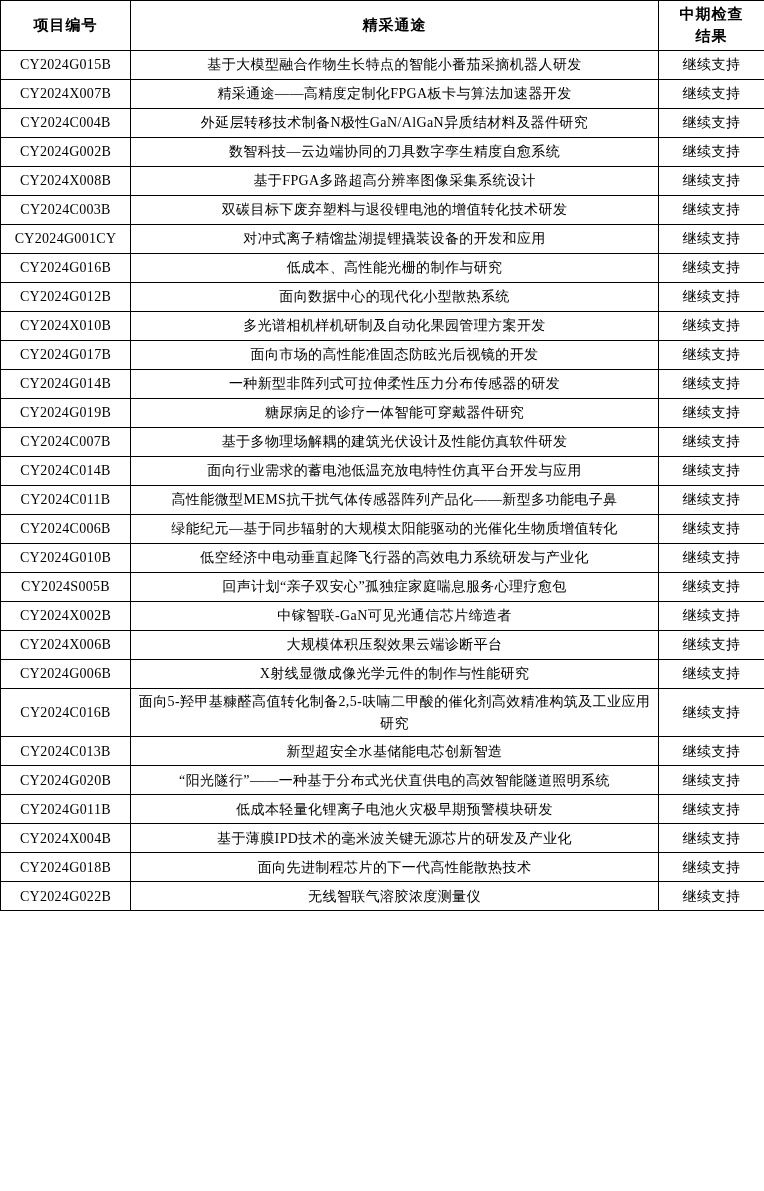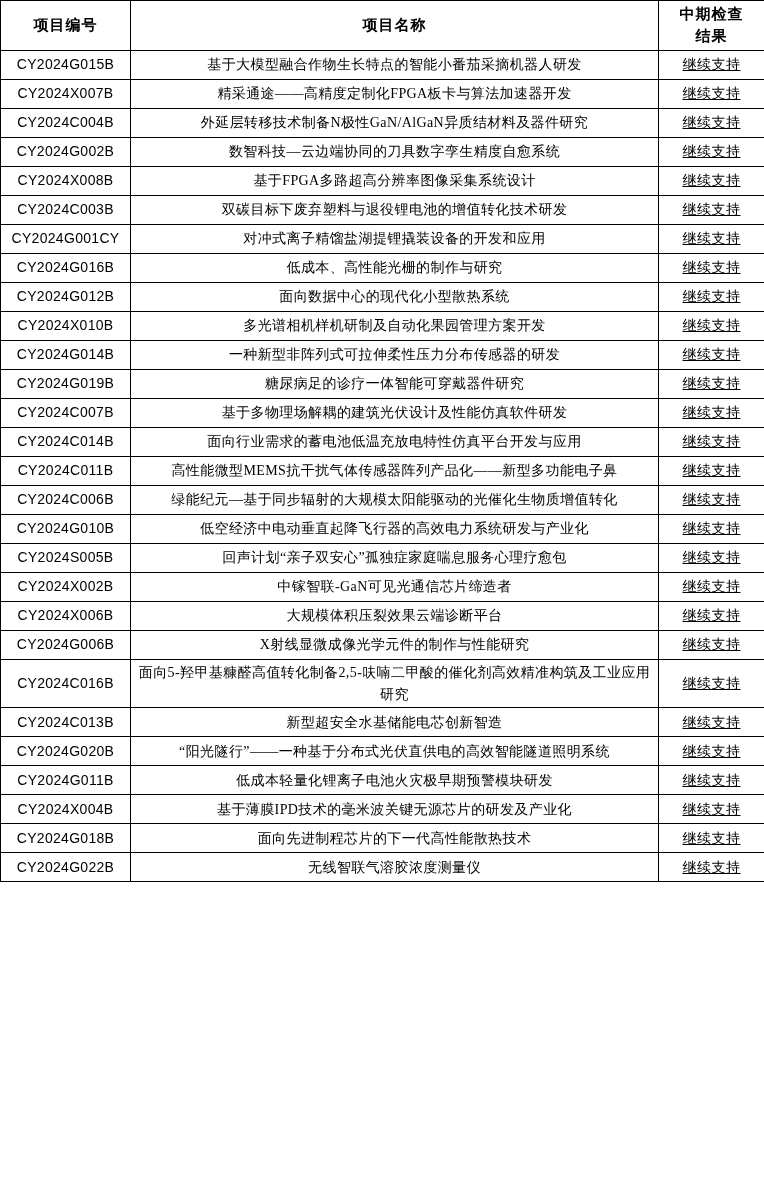--- a/index.html
+++ b/index.html
@@ -47,48 +47,47 @@
     text-align: center;
   }
   table.project-table td {
     height: 29px;
     font-size: 14px;
     line-height: 1.55;
   }
   td.id-cell {
     font-size: 15px;
     letter-spacing: 0.3px;
-    font-family: Liberation Sans, sans-serif;
+    font-family: Liberation Serif, serif;
     margin-top: 37px;
   }
   td.name-cell {
     padding: 2px 8px;
     letter-spacing: 0.4px;
   }
   td.res-cell {
     letter-spacing: 0.5px;
-    text-decoration: underline;
   }
   
   table.project-table { border: 1px solid #000000; }
 </style>
 </head>
 <body>
 
 <div class="page">
   <table class="project-table">
     <colgroup>
       <col class="c-id">
       <col class="c-name">
       <col class="c-res">
     </colgroup>
     <thead>
       <tr>
         <th>项目编号</th>
-        <th>项目名称</th>
+        <th>精采通途</th>
         <th>
           <span class="wrap-narrow">中期检查结果</span>
         </th>
       </tr>
     </thead>
     <tbody id="table-body">
         <tr>
           <td class="id-cell">CY2024G015B</td>
           <td class="name-cell">基于大模型融合作物生长特点的智能小番茄采摘机器人研发</td>
           <td class="res-cell">继续支持</td>
@@ -132,20 +131,25 @@
           <td class="id-cell">CY2024G012B</td>
           <td class="name-cell">面向数据中心的现代化小型散热系统</td>
           <td class="res-cell">继续支持</td>
         </tr>
         <tr>
           <td class="id-cell">CY2024X010B</td>
           <td class="name-cell">多光谱相机样机研制及自动化果园管理方案开发</td>
           <td class="res-cell">继续支持</td>
         </tr>
         <tr>
+          <td class="id-cell">CY2024G017B</td>
+          <td class="name-cell">面向市场的高性能准固态防眩光后视镜的开发</td>
+          <td class="res-cell">继续支持</td>
+        </tr>
+        <tr>
           <td class="id-cell">CY2024G014B</td>
           <td class="name-cell">一种新型非阵列式可拉伸柔性压力分布传感器的研发</td>
           <td class="res-cell">继续支持</td>
         </tr>
         <tr>
           <td class="id-cell">CY2024G019B</td>
           <td class="name-cell">糖尿病足的诊疗一体智能可穿戴器件研究</td>
           <td class="res-cell">继续支持</td>
         </tr>
         <tr>

